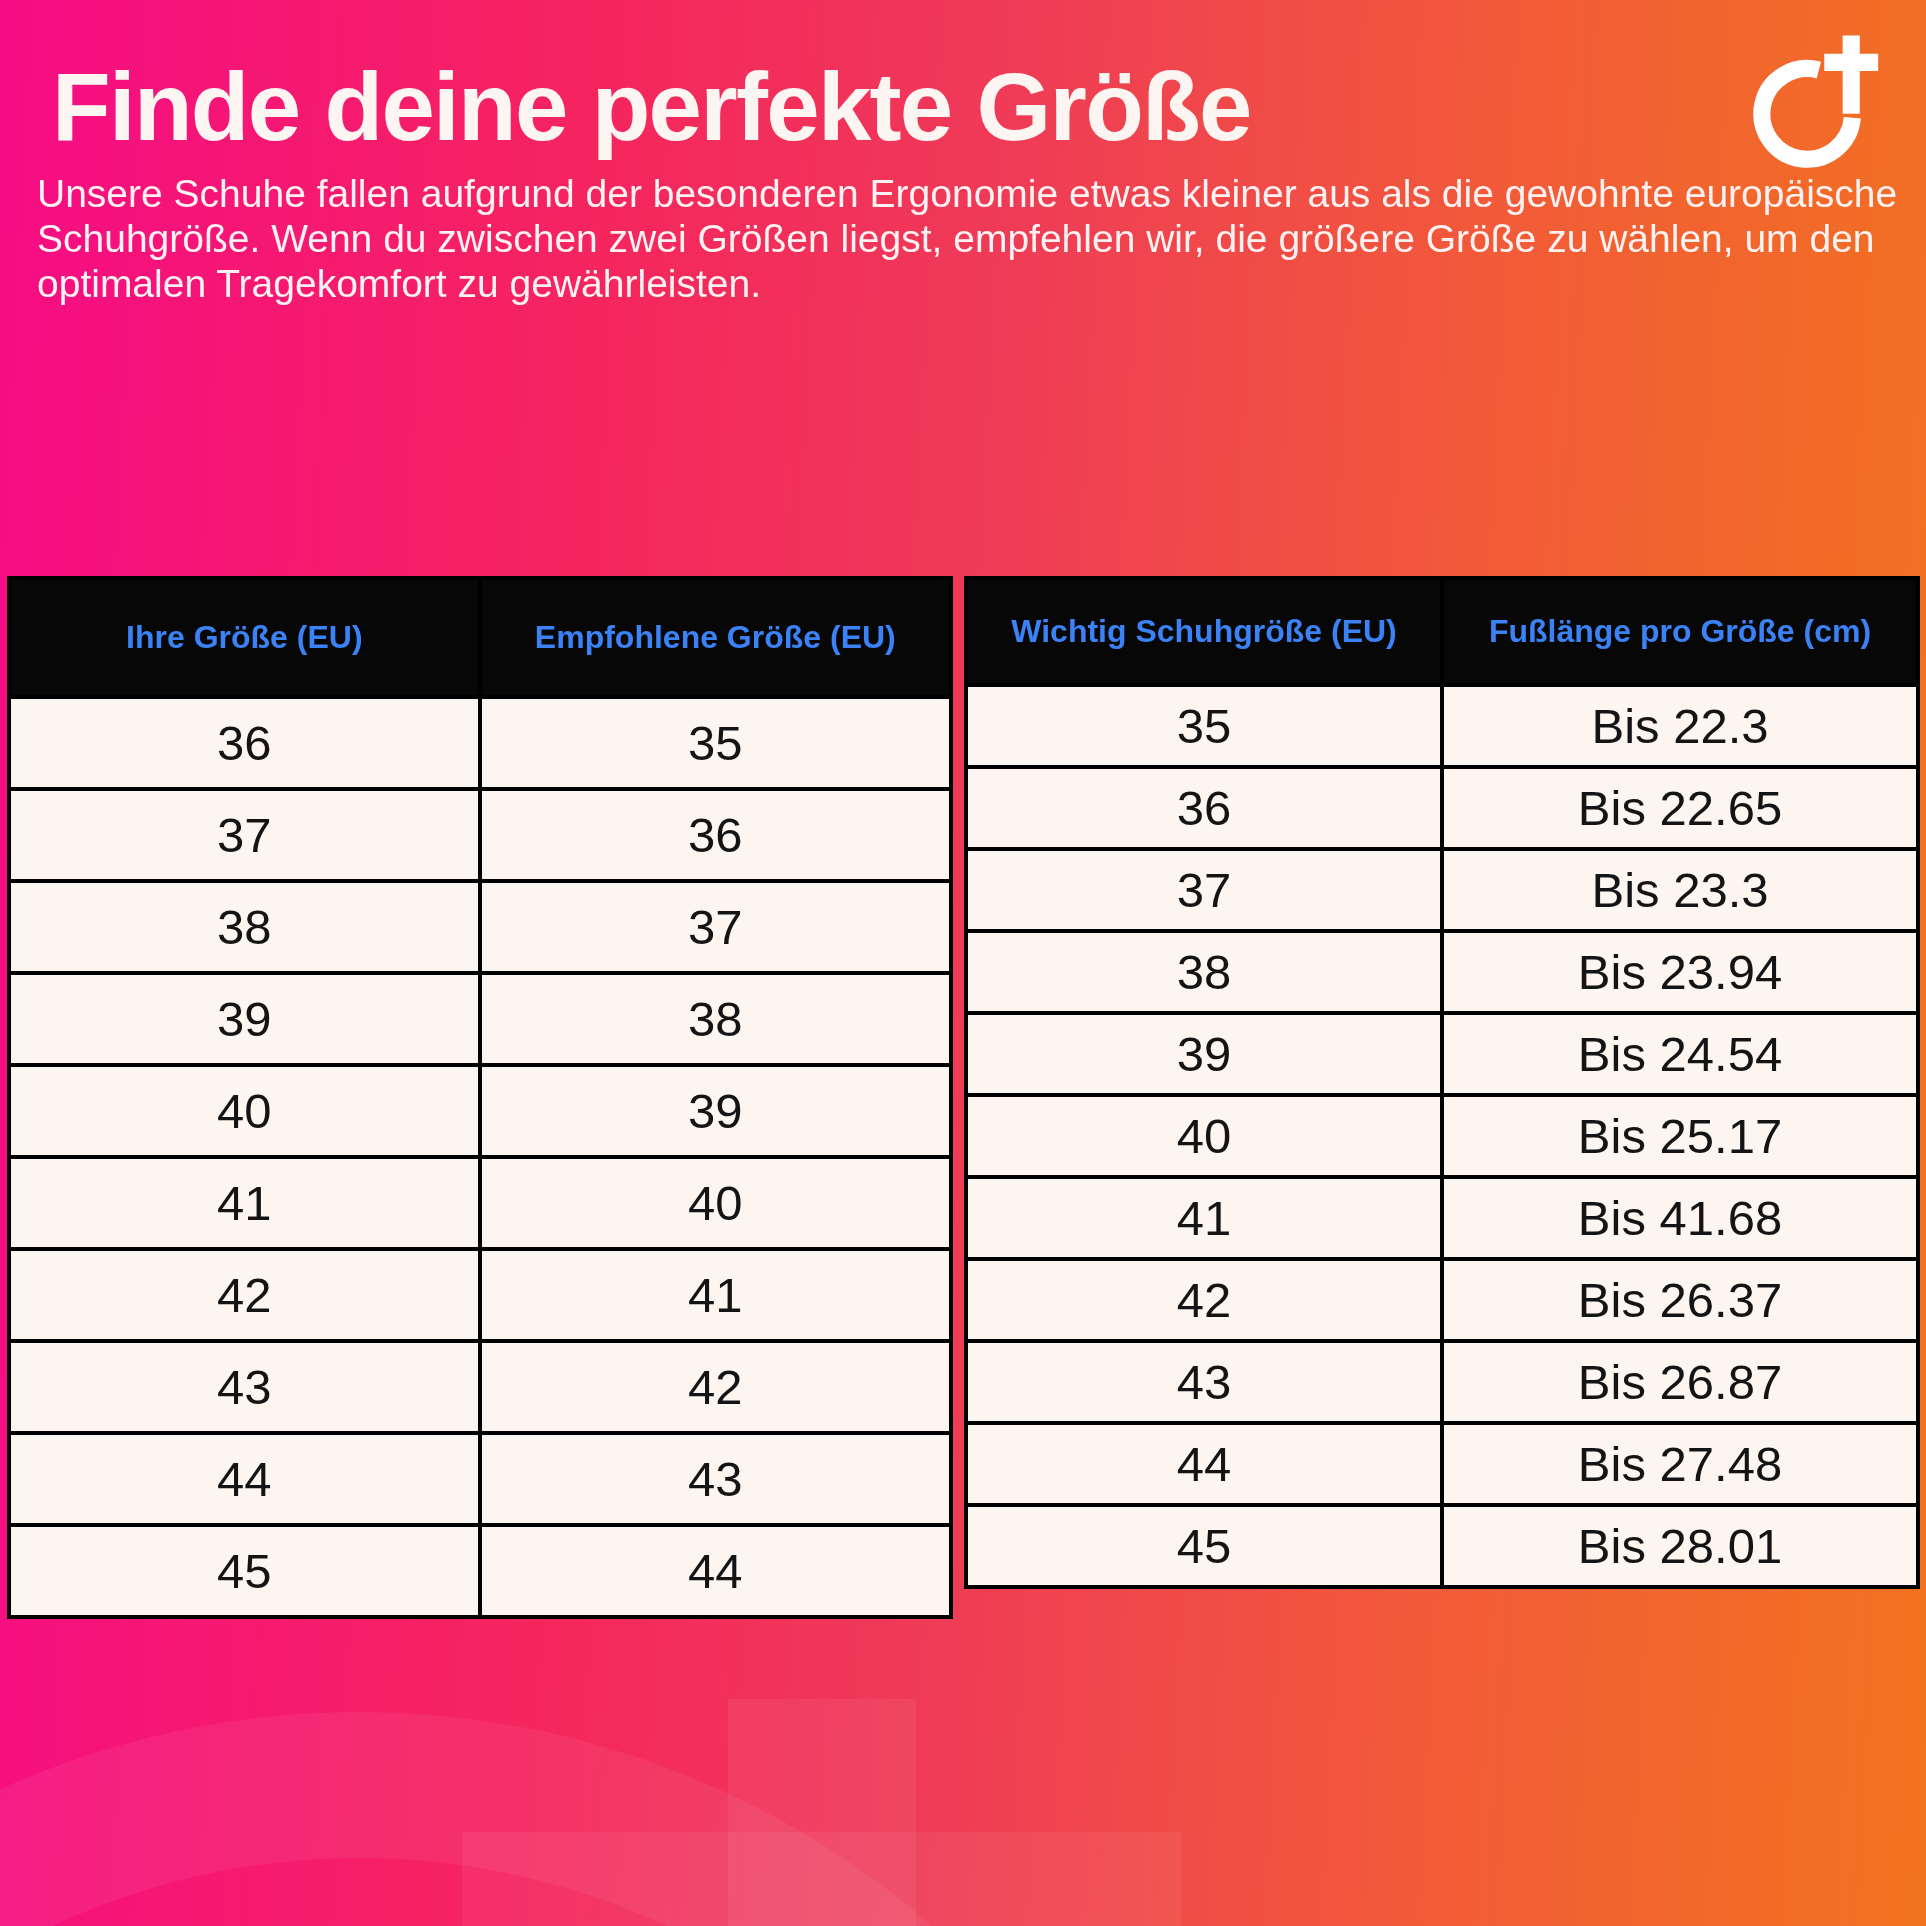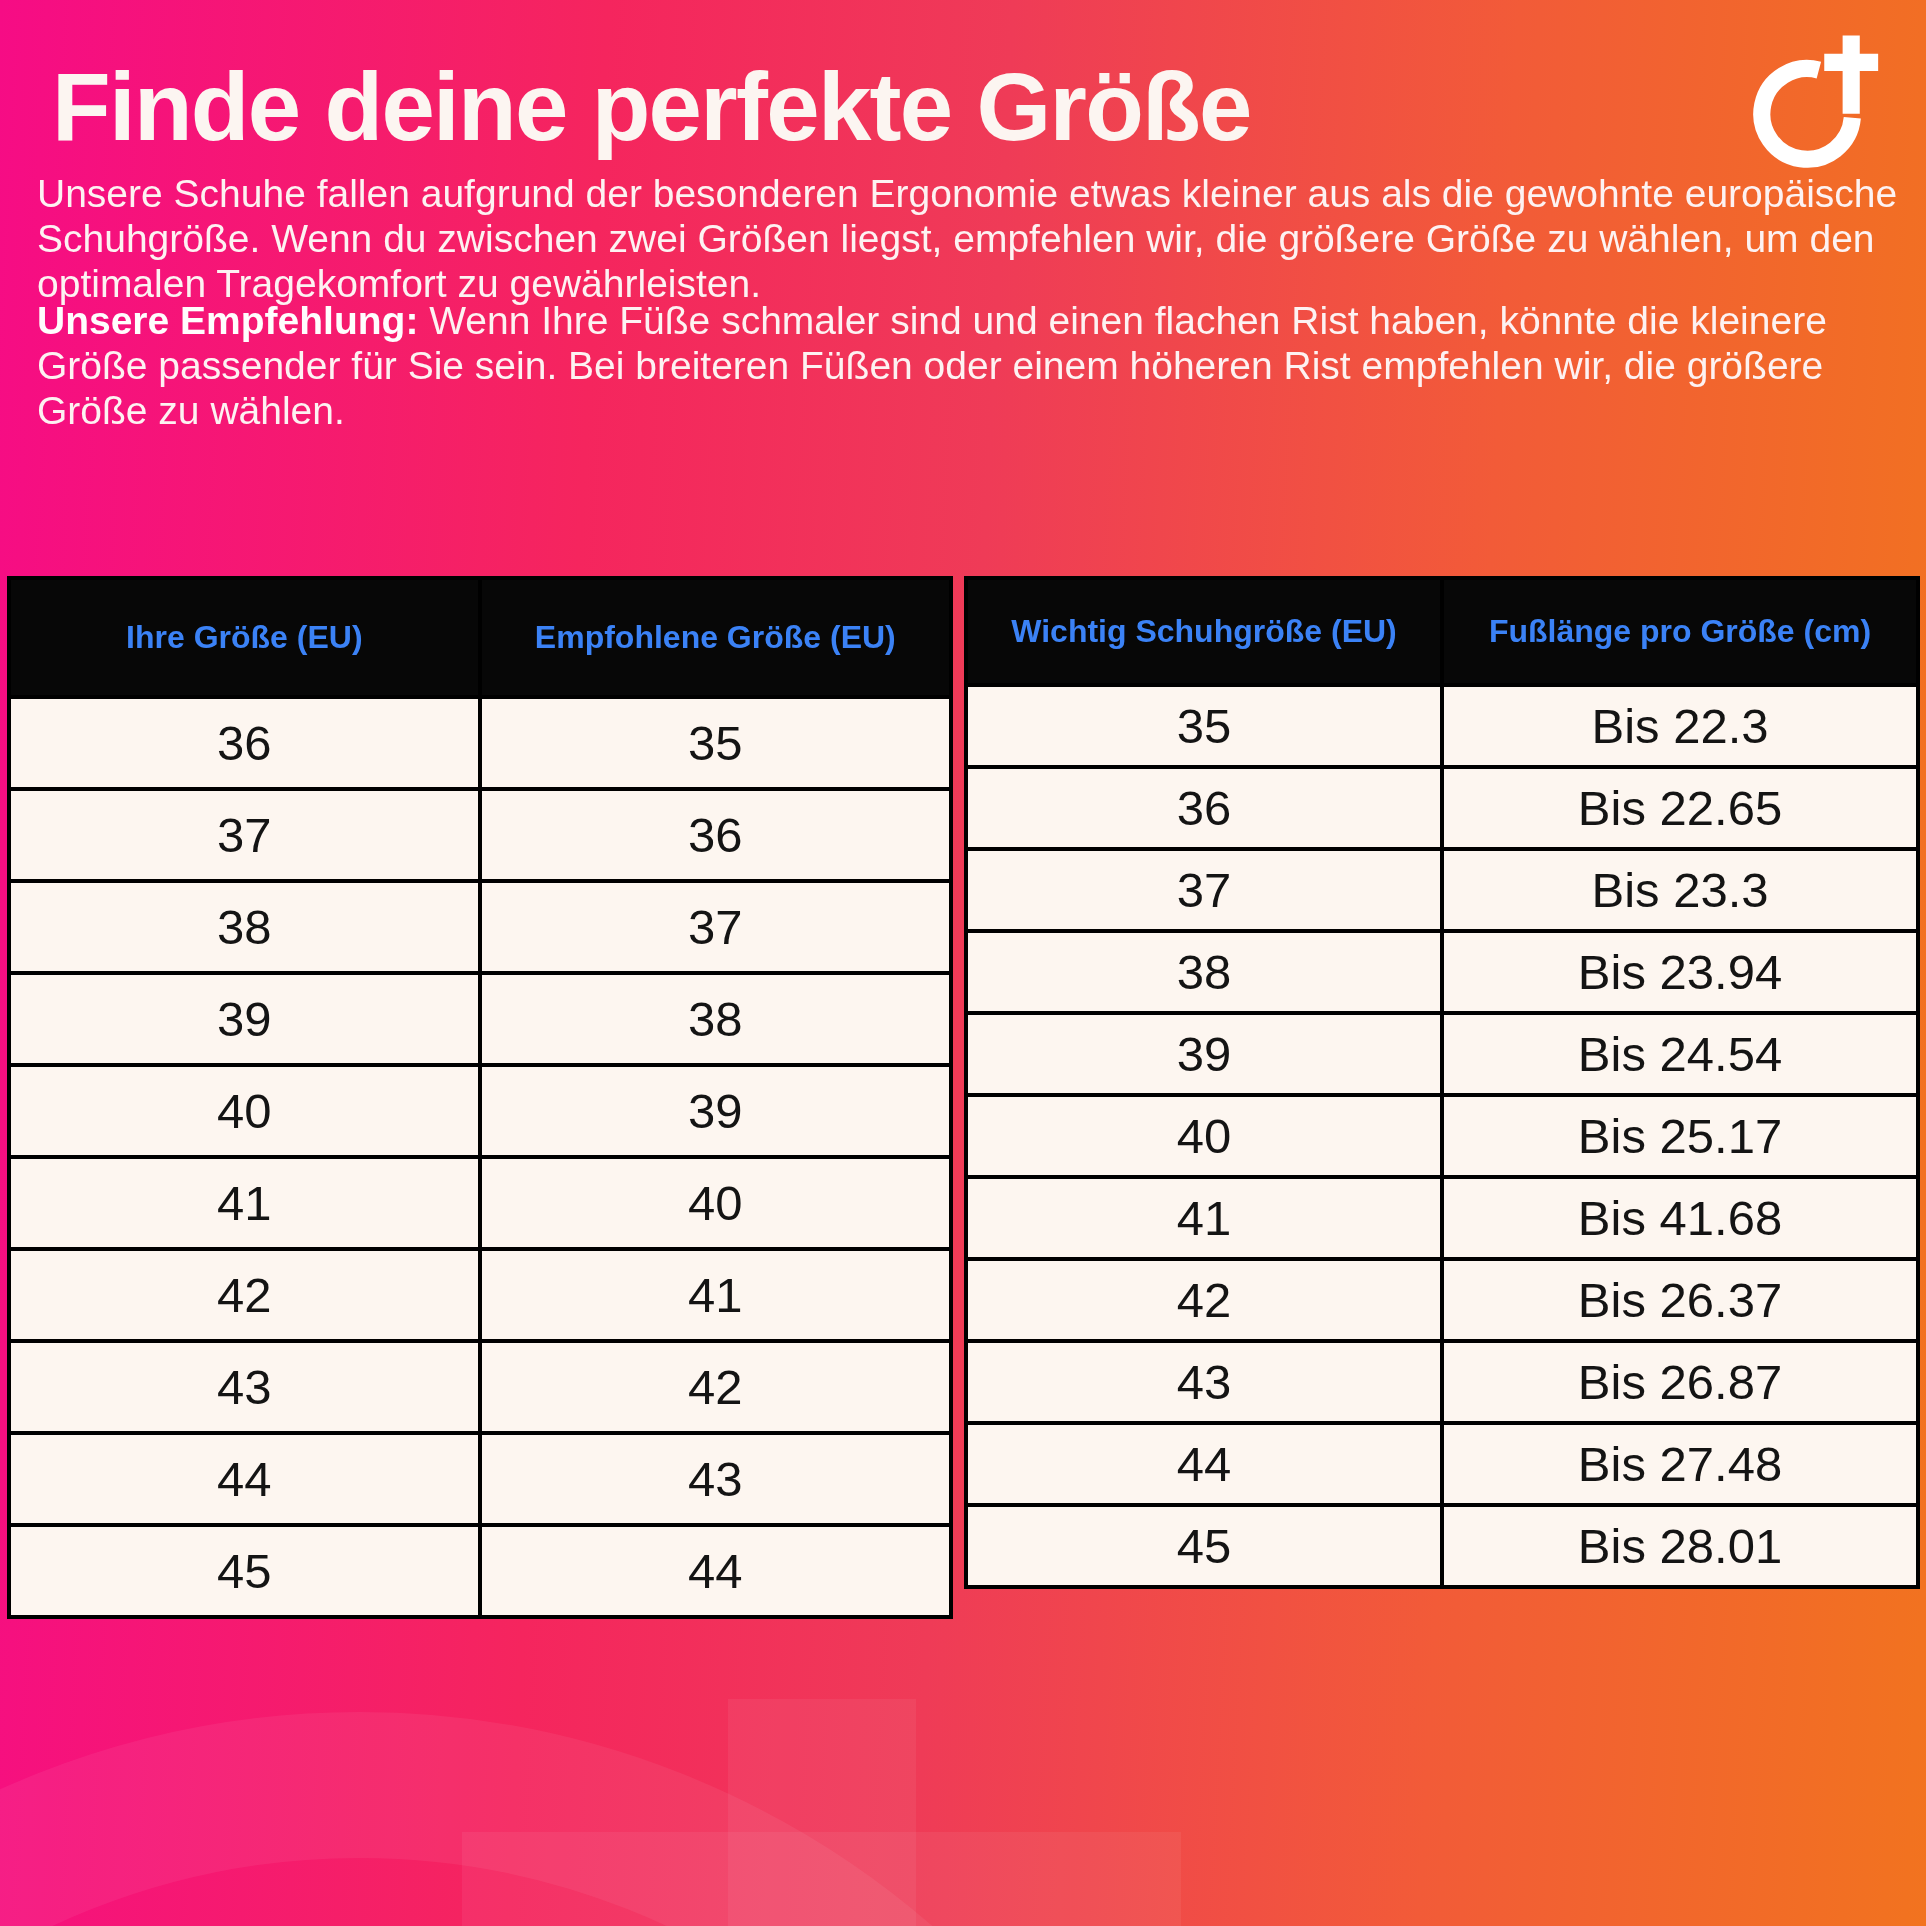--- a/index.html
+++ b/index.html
@@ -68,23 +68,20 @@
   <svg class="logo" viewBox="0 0 120 120" aria-hidden="true">
     <g stroke="#FFFFFF" stroke-width="14" fill="none">
       <path d="M 65.6 30.3 A 37 37 0 1 0 92.9 69.2"></path>
       <line x1="92" y1="2" x2="92" y2="66"></line>
       <line x1="70" y1="24" x2="114" y2="24"></line>
     </g>
   </svg>
 
   <p class="para intro">Unsere Schuhe fallen aufgrund der besonderen Ergonomie etwas kleiner aus als die gewohnte europäische Schuhgröße. Wenn du zwischen zwei Größen liegst, empfehlen wir, die größere Größe zu wählen, um den optimalen Tragekomfort zu gewährleisten.</p>
 
-  <p class="para recommendation"><b>Unsere Empfehlung:</b>
-    <span>Wenn Ihre Füße schmaler sind und einen flachen Rist haben, könnte die kleinere Größe passender für Sie sein. Bei breiteren Füßen oder einem höheren Rist empfehlen wir, die größere Größe zu wählen.</span>
-  </p>
 
   <table class="tbl-left">
     <thead>
       <tr>
         <th>Ihre Größe (EU)</th>
         <th>Empfohlene Größe (EU)</th>
       </tr>
     </thead>
     <tbody>
         <tr>

